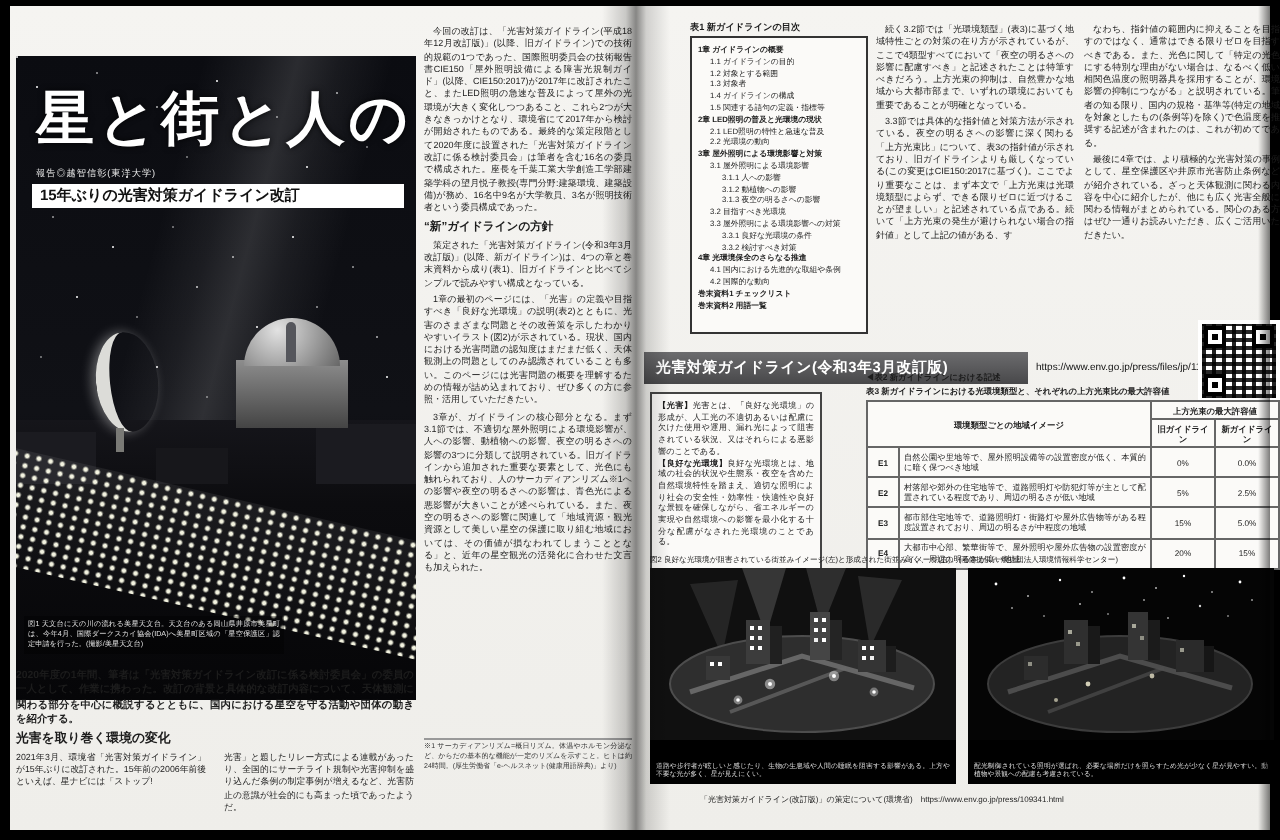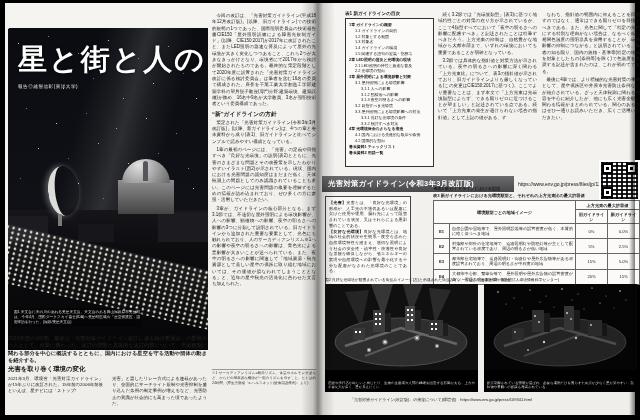--- a/index.html
+++ b/index.html
@@ -124,20 +124,21 @@
       <div class="lightpath"></div>
     </div>
     <div class="obs-base"></div>
     <div class="obs-dome"></div>
     <div class="obs-slit"></div>
     <div class="crescent"></div>
     <div class="cres-pole"></div>
 
     <div class="abs title1">星と街と人の</div>
     <div class="abs byline">報告◎越智信彰(東洋大学)</div>
+    <div class="abs subbar">15年ぶりの光害対策ガイドライン改訂</div>
     <div class="abs fig1cap jp">図1 天文台に天の川の流れる美星天文台。天文台のある岡山県井原市美星町は、今年4月、国際ダークスカイ協会(IDA)へ美星町区域の「星空保護区」認定申請を行った。(撮影/美星天文台)</div>
   </div>
 
   <div class="abs lead jp">2020年度の1年間、筆者は「光害対策ガイドライン改訂に係る検討委員会」の委員の一人として、作業に携わった。改訂の背景と具体的な改訂内容について、天体観測に関わる部分を中心に概説するとともに、国内における星空を守る活動や団体の動きを紹介する。</div>
   <div class="abs sec-h1">光害を取り巻く環境の変化</div>
   <div class="abs cols2">
     <div class="jp">2021年3月、環境省「光害対策ガイドライン」が15年ぶりに改訂された。15年前の2006年前後といえば、星ナビには「ストップ!</div>
     <div class="jp">光害」と題したリレー方式による連載があったり、全国的にサーチライト規制や光害抑制を盛り込んだ条例の制定事例が増えるなど、光害防止の意識が社会的にも高まった頃であったようだ。</div>
   </div>
 

